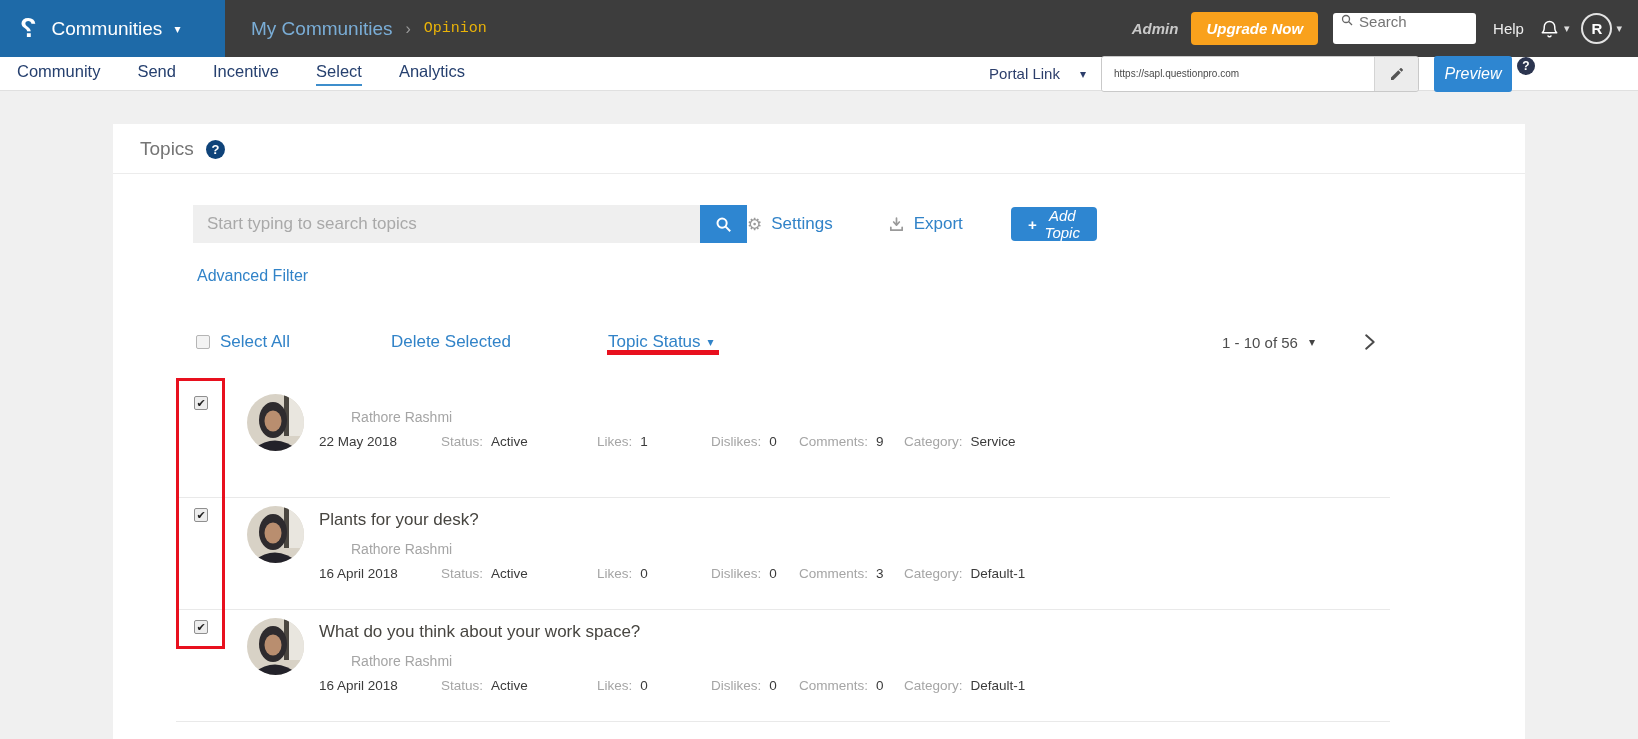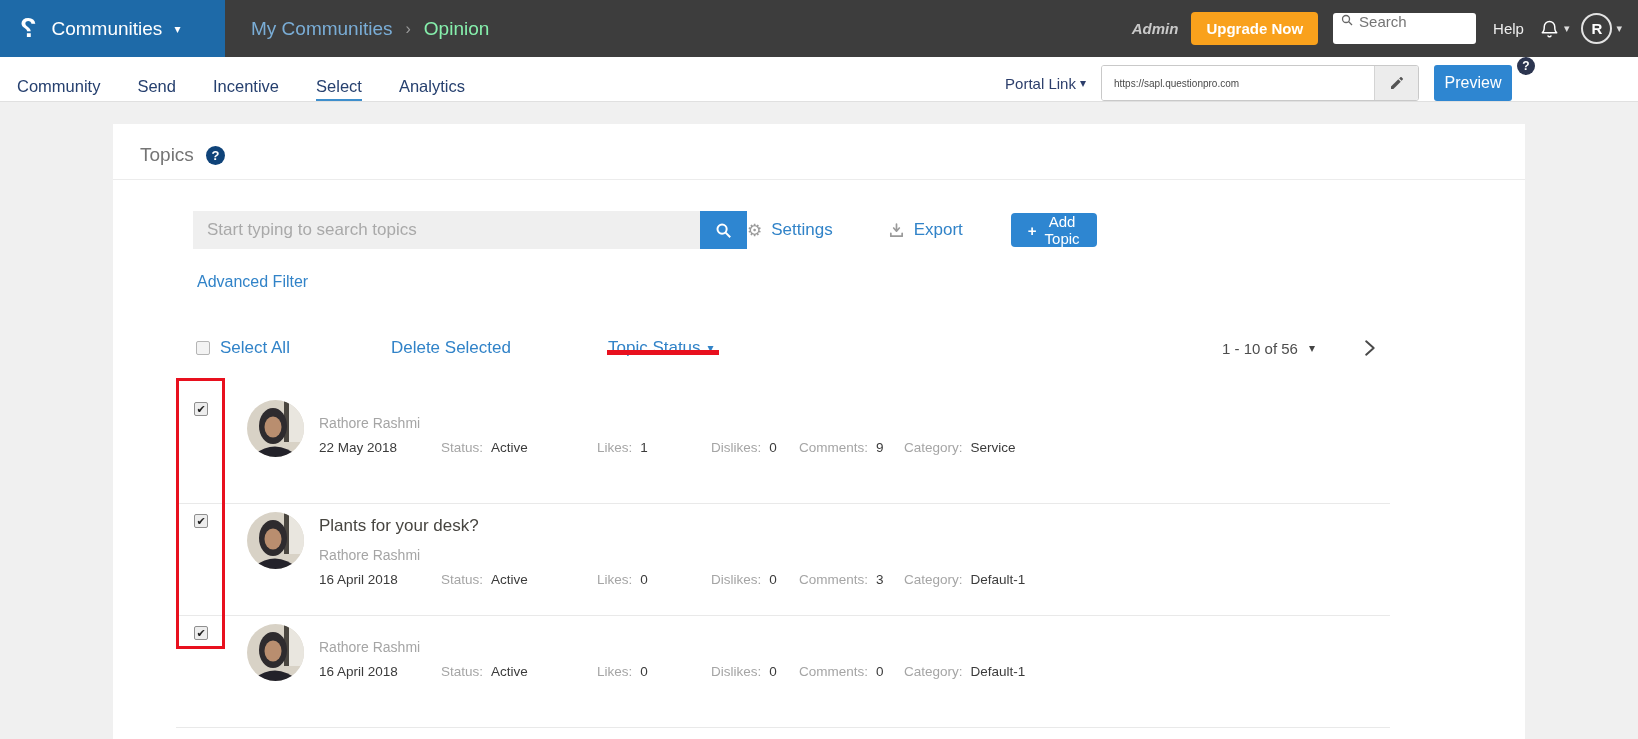--- a/index.html
+++ b/index.html
@@ -1,60 +1,60 @@
 <!DOCTYPE html>
 <html><head>
 <meta charset="utf-8">
 <style>
 * { margin:0; padding:0; box-sizing:border-box; }
 html,body { width:1638px; height:739px; }
 body { font-family:"Liberation Sans",sans-serif; background:#f0f0f0; position:relative; overflow:hidden; }
-button { font-family:inherit; cursor:pointer; }
+button { font-family:inherit; cursor:pointer;font-style:italic; }
 input { font-family:inherit; }
 
 
 .topbar { height:57px; background:#3d3d3d; display:flex; align-items:center; }
 .brand { width:225px; height:57px; background:#1e6aa8; display:flex; align-items:center; padding-left:20px; color:#fff; flex-shrink:0; cursor:pointer; }
 .logo { font-size:27px; font-weight:bold; transform:scaleX(-1); display:inline-block; margin-right:15px; line-height:1; }
 .brand-label { font-size:19px; }
 .caret { font-size:12px; }
 .brand .caret { margin-left:12px; }
 .breadcrumb { display:flex; align-items:center; margin-left:26px; gap:13px; }
 .bc-parent { color:#7aadd6; font-size:19px; cursor:pointer; }
 .bc-sep { color:#9a9a9a; font-size:16px; }
-.bc-current { color:#86efac; font-size:19px; }
+.bc-current { color:#eab308; font-size:15px;font-family:Liberation Mono, monospace; }
 .top-right { margin-left:auto; display:flex; align-items:center; padding-right:16px; }
 .admin { color:#c9c9c9; font-style:italic; font-size:15px; font-weight:bold; }
 .upgrade-btn { margin-left:13px; background:#f9a11c; color:#fff; font-weight:bold; font-size:15px; border:none; border-radius:4px; height:33px; padding:0 15px; }
 .top-search { margin-left:15px; background:#fff; border-radius:3px; height:31px; width:143px; display:flex; align-items:flex-start; padding:0 8px; }
 .top-search input { border:none; outline:none; width:100%; font-size:15px; color:#333; background:transparent; margin-left:6px; }
 .top-search input::placeholder { color:#757575; }
 .help-label { color:#eee; font-size:15px; margin-left:17px; cursor:pointer; }
 .bell-wrap { display:flex; align-items:center; margin-left:15px; cursor:pointer; }
 .bell-wrap .caret, .avatar-wrap .caret { color:#ddd; font-size:11px; margin-left:4px; }
 .avatar-wrap { display:flex; align-items:center; margin-left:12px; cursor:pointer; }
 .avatar-circle { width:31px; height:31px; border:2px solid #e3e3e3; border-radius:50%; color:#fff; font-size:15px; font-weight:bold; display:flex; align-items:center; justify-content:center; }
 
 
-.subnav { height:45px; background:#fff; border-bottom:1px solid #e0e0e0; display:flex; align-items:flex-end; position:relative; }
+.subnav { height:34px; background:#fff; border-bottom:1px solid #e0e0e0; display:flex; align-items:center; position:relative; }
 .subnav-links { display:flex; gap:37px; margin-left:17px; }
 .subnav-item { color:#26406f; font-size:16.5px; text-decoration:none; padding-bottom:3px; cursor:pointer; }
 .subnav-item.active { border-bottom:2px solid #3e8ecc; }
 .subnav-right { margin-left:auto; display:flex; align-items:center; padding-right:126px; }
-.portal-label { color:#2c3e6b; font-size:15px; display:flex; align-items:center; gap:4px; cursor:pointer; }
+.portal-label { color:#2c3e6b; font-size:15px; display:flex; align-items:center; gap:20px; cursor:pointer; }
 .portal-label .caret { color:#2c3e6b; }
 .portal-group { display:flex; margin-left:15px; border:1px solid #c9c9c9; border-radius:3px; overflow:hidden; height:36px; }
 .portal-group input { border:none; outline:none; width:272px; padding:0 12px; font-size:10px; color:#4a4a4a; }
 .pencil-btn { width:44px; background:#ececec; border:none; border-left:1px solid #d4d4d4; display:flex; align-items:center; justify-content:center; }
 .preview-btn { margin-left:15px; width:78px; height:36px; background:#2e86d1; color:#fff; border:none; border-radius:3px; font-size:16px; }
 .help-badge-preview { position:absolute; left:1517px; top:57px; width:18px; height:18px; border-radius:50%; background:#2c3550; color:#fff; font-size:12px; font-weight:bold; display:flex; align-items:center; justify-content:center; z-index:5; }
 
 
 .card { position:absolute; left:113px; top:124px; width:1412px; height:615px; background:#fff; }
-.card-header { display:flex; align-items:center; gap:12px; padding:20px 0 13px 27px; border-bottom:1px solid #ececec; }
+.card-header { display:flex; align-items:center; gap:12px; padding:14px 0 13px 27px; border-bottom:1px solid #ececec; }
 .page-title { color:#757575; font-size:19px; }
 .help-badge-topics { width:19px; height:19px; border-radius:50%; background:#0f4379; color:#fff; font-size:13px; font-weight:bold; display:flex; align-items:center; justify-content:center; cursor:pointer; }
 
 .search-row { display:flex; align-items:center; margin:31px 0 0 80px; width:1072px; }
 .search-group { display:flex; }
 .topic-search { width:507px; height:38px; background:#efefef; border:none; outline:none; padding:0 14px; font-size:17px; color:#333; }
 .topic-search::placeholder { color:#a9a9a9; }
 .search-btn { width:47px; height:38px; background:#2e86d1; border:none; display:flex; align-items:center; justify-content:center; }
 .spacer { flex:1; }
 .tool-link { display:flex; align-items:center; gap:9px; color:#3183c8; font-size:17px; cursor:pointer; }
@@ -78,21 +78,21 @@
 .pagination .caret { color:#444; }
 .next-btn { margin-left:46px; margin-right:120px; background:none; border:none; display:flex; align-items:center; }
 
 
 .rows { margin:34px 0 0 63px; width:1214px; }
 .topic-row { height:112px; border-bottom:1px solid #e9e9e9; display:flex; align-items:flex-start; }
 .row-cb { margin:10px 0 0 18px; }
 .avatar { width:57px; height:57px; margin:8px 0 0 39px; border-radius:50%; overflow:hidden; flex-shrink:0; }
 .row-text { margin-left:15px; padding-top:12px; min-width:0; flex:1; }
 .topic-title { color:#474540; font-size:17px; cursor:pointer; }
-.topic-author { margin-top:11px; color:#a5a5a5; font-size:14px; }
+.topic-author { margin-top:11px; color:#a5a5a5; font-size:14px;margin-left:32px; }
 .meta { margin-top:9px; display:flex; font-size:13.5px; align-items:baseline; }
 .m-date { width:122px; color:#3b3b3b; }
 .m-group { display:flex; gap:8px; }
 .m-label { color:#a5a5a5; }
 .m-val { color:#3b3b3b; }
 .g-status { width:156px; }
 .g-likes { width:114px; }
 .g-dislikes { width:88px; }
 .g-comments { width:105px; }
 
@@ -312,20 +312,21 @@
       <svg width="57" height="57" viewBox="0 0 57 57">
         <rect width="57" height="57" fill="#d8d2c6"></rect>
         <rect x="37" y="0" width="5" height="42" fill="#4a4640"></rect>
         <rect x="42" y="0" width="15" height="42" fill="#e9e6df"></rect>
         <ellipse cx="26" cy="26" rx="14" ry="18" fill="#2e2b2e"></ellipse>
         <ellipse cx="26" cy="27" rx="8.5" ry="10.5" fill="#b98e6f"></ellipse>
         <path d="M4 57 Q28 36 52 57 Z" fill="#23222a"></path>
       </svg>
     </div>
     <div class="row-text">
+      <div class="topic-title">What do you think about your work space?</div>
       <div class="topic-author">Rathore Rashmi</div>
       <div class="meta">
         <span class="m-date">16 April 2018</span>
         <span class="m-group g-status">
               <span class="m-label">Status:</span>
               <span class="m-val">Active</span>
             </span>
         <span class="m-group g-likes">
               <span class="m-label">Likes:</span>
               <span class="m-val">0</span>

